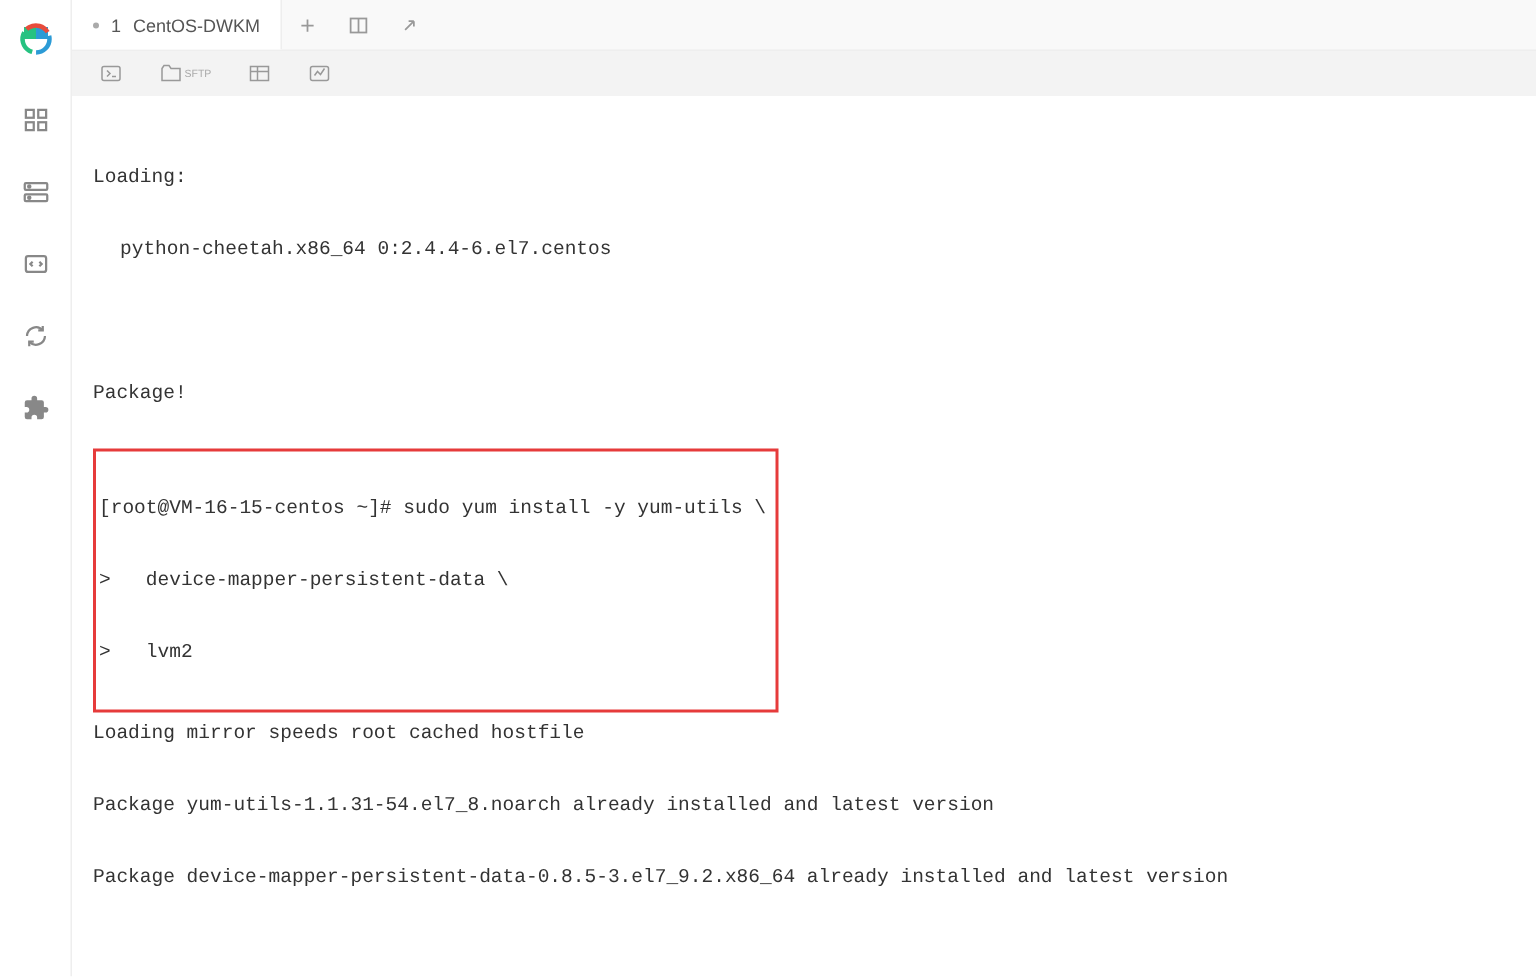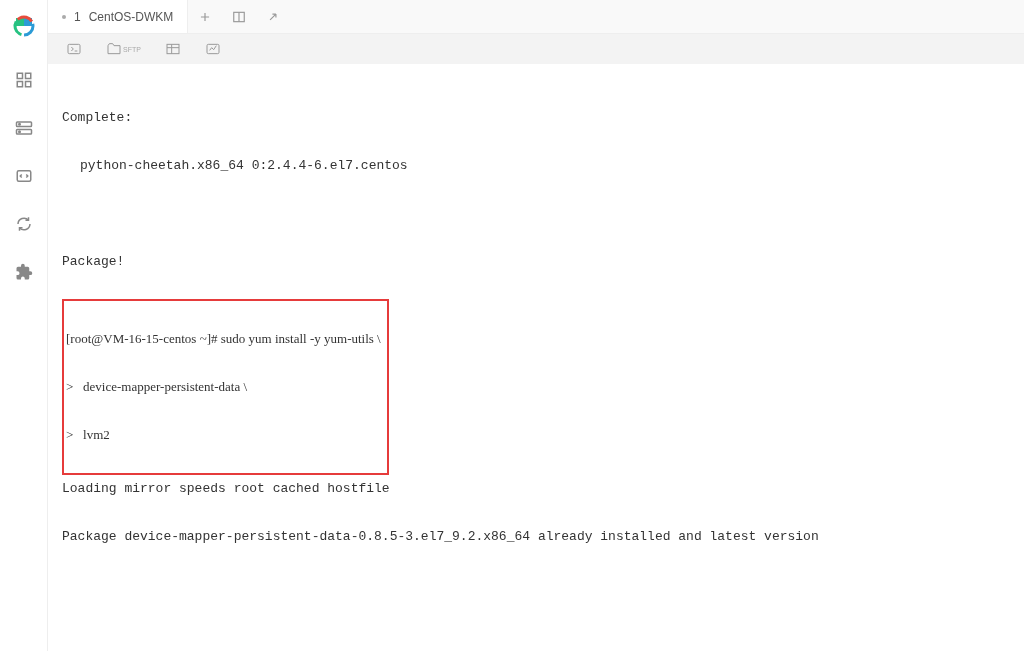--- a/index.html
+++ b/index.html
@@ -10,21 +10,21 @@
     .sb-icon { color: #888; cursor: pointer; display: flex; align-items: center; justify-content: center; width: 24px; height: 24px; }
     .main { flex: 1; display: flex; flex-direction: column; min-width: 0; }
     .tabbar { height: 34px; display: flex; align-items: stretch; border-bottom: 1px solid #eee; background: #f9f9f9; }
     .tab { display: flex; align-items: center; gap: 8px; padding: 0 14px; font-size: 12px; color: #555; background: #fff; border-right: 1px solid #eee; cursor: pointer; }
     .tab .dot { width: 4px; height: 4px; border-radius: 50%; background: #aaa; }
     .tabbar .ticon { width: 34px; display: flex; align-items: center; justify-content: center; color: #999; cursor: pointer; }
     .toolbar { height: 30px; background: #f3f3f3; display: flex; align-items: center; padding: 0 18px; gap: 24px; }
     .tool { color: #999; cursor: pointer; display: flex; align-items: center; }
     .terminal { flex: 1; padding: 18px 14px 10px 14px; font-family: "Consolas", "Courier New", monospace; font-size: 13px; line-height: 24px; color: #333; overflow: auto; white-space: pre; }
     .indent { padding-left: 18px; }
-    .hlbox { border: 2px solid #e63b3b; padding: 2px 6px 2px 2px; display: inline-block; margin: 1px 4px 2px 0; font-family: Liberation Serif, serif; }
+    .hlbox { border: 2px solid #e63b3b; padding: 2px 6px 2px 2px; display: inline-block; margin: 1px 4px 2px 0; }
     .hlbox .tl { display: block; }
     svg { display: block; }
   </style>
 </head>
 <body>
 
 <div class="app">
   <div class="sidebar">
     <div class="logo">
       <svg viewBox="0 0 24 24" width="24" height="24">
@@ -117,30 +117,31 @@
       </div>
       <div class="tool">
         <svg width="16" height="16" viewBox="0 0 24 24" fill="none" stroke="currentColor" stroke-width="1.5">
             <rect x="3" y="5" width="18" height="14" rx="2"></rect>
             <path d="M7 14l3-4 3 3 4-6"></path>
           </svg>
       </div>
     </div>
 
     <div class="terminal">
-<div>Complete:</div>
+<div>Loading:</div>
 <div class="indent">python-cheetah.x86_64 0:2.4.4-6.el7.centos</div>
 <div>&nbsp;</div>
 <div>Package!</div>
 <div class="hlbox">
 <span class="tl">[root@VM-16-15-centos ~]# sudo yum install -y yum-utils \</span>
 <span class="tl">&gt;   device-mapper-persistent-data \</span>
 <span class="tl">&gt;   lvm2</span>
 </div>
 <div>Loading mirror speeds root cached hostfile</div>
+<div>Package yum-utils-1.1.31-54.el7_8.noarch already installed and latest version</div>
 <div>Package device-mapper-persistent-data-0.8.5-3.el7_9.2.x86_64 already installed and latest version</div>
 
 
 
 
 
 
 
 
 

